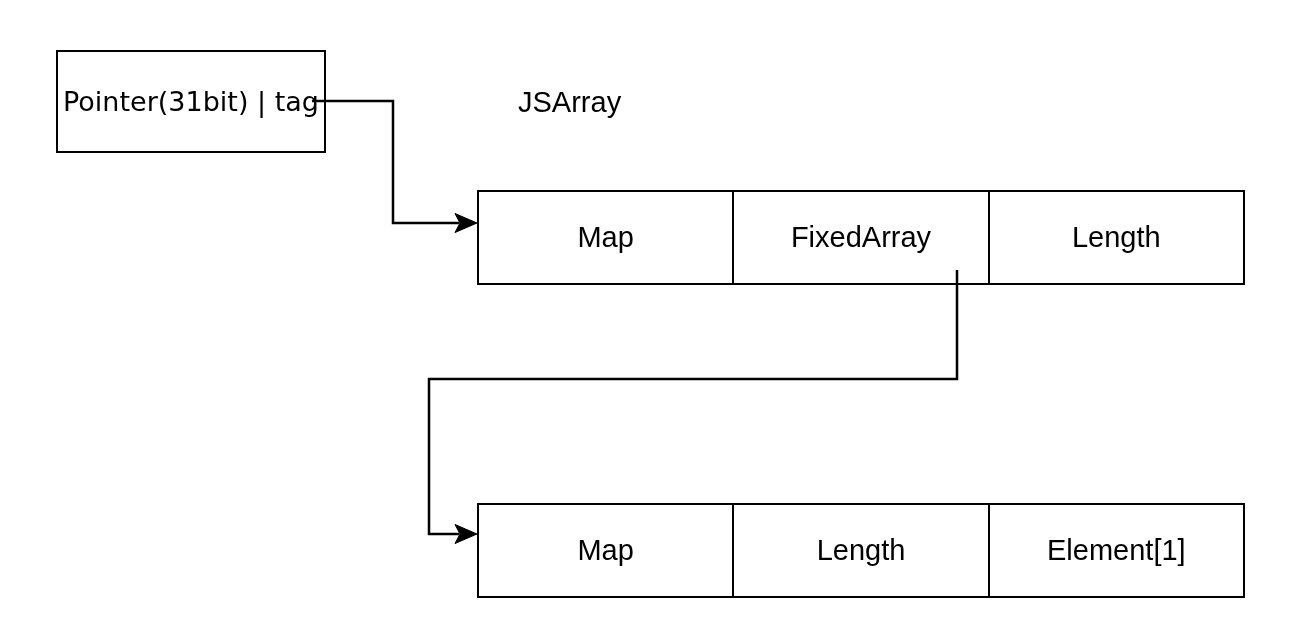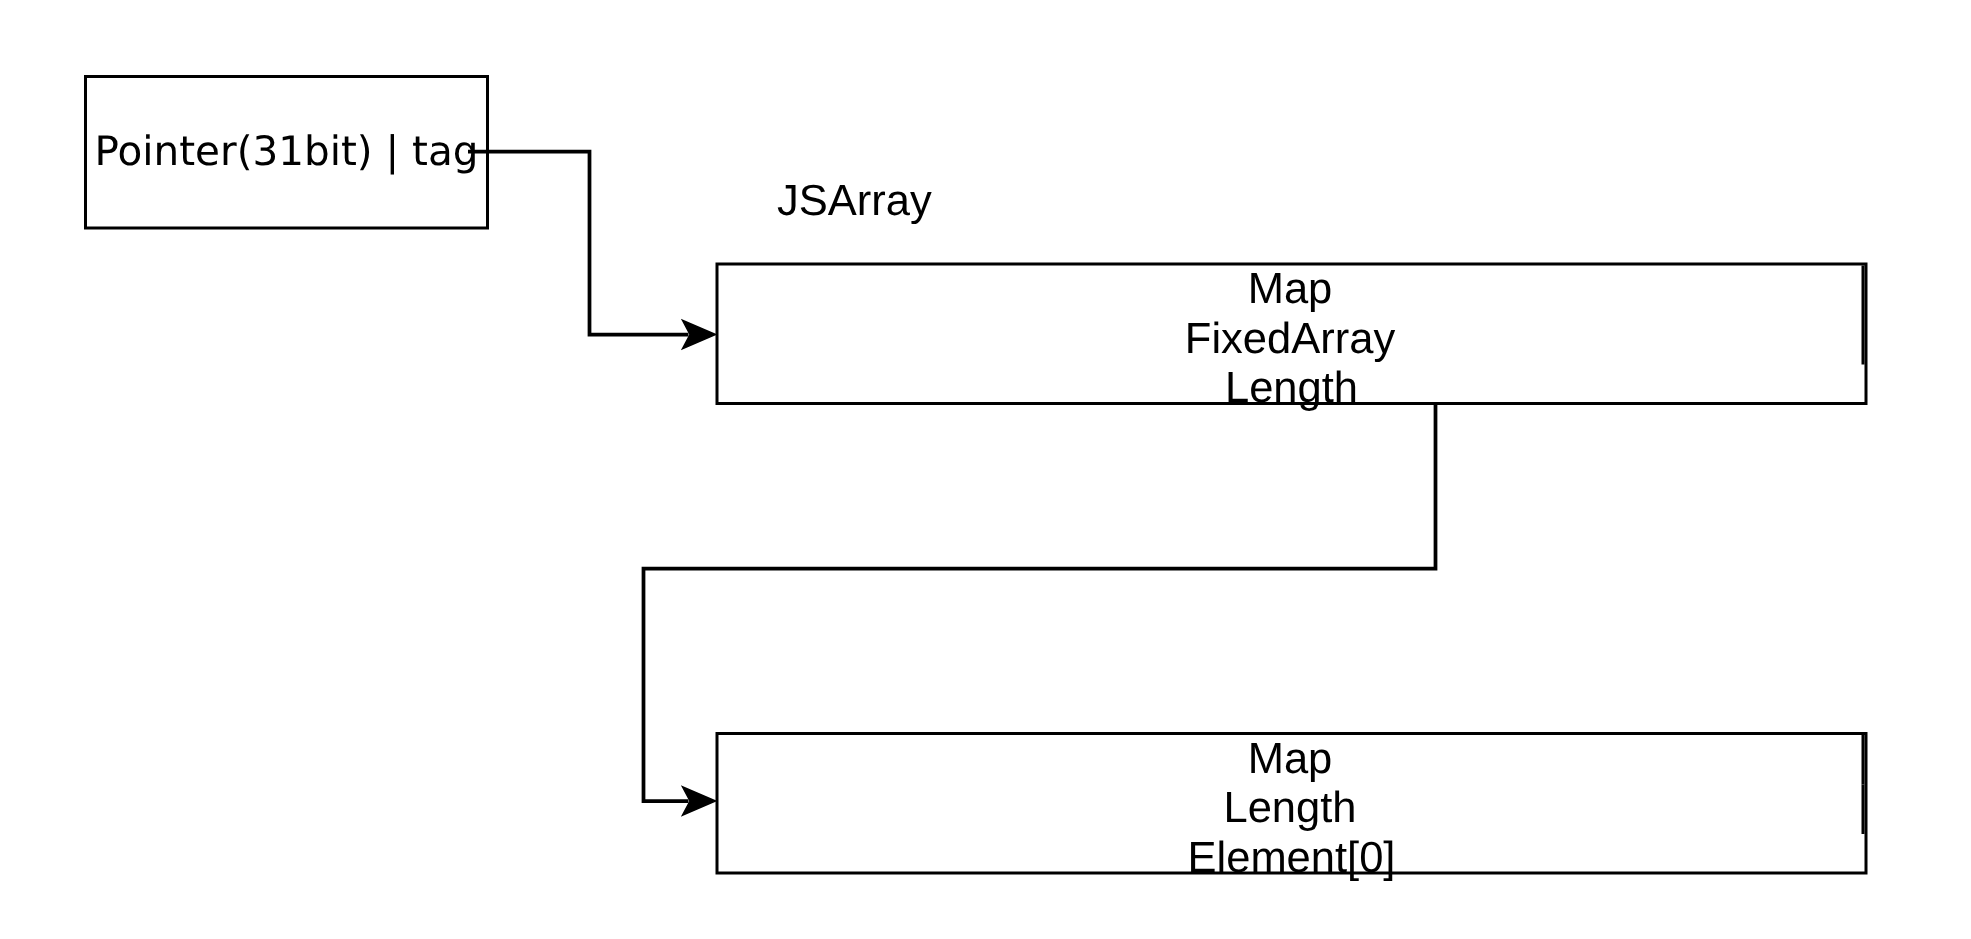--- a/index.html
+++ b/index.html
@@ -35,36 +35,36 @@
   }
   .struct-label {
     position: absolute;
     font-size: 29px;
     line-height: 29px;
     white-space: nowrap;
   }
   .jsarray-label {
     left: 518px;
     top: 88px;
-    margin-top: 32px;
   }
   .fixedarray-label {
     left: 487px;
     top: 426px;
   }
   .struct-table {
     position: absolute;
     left: 477px;
     width: 768px;
     height: 95px;
     border: 2px solid #000000;
     box-sizing: border-box;
     background: #ffffff;
     display: flex;
-    flex-direction: column;
+    flex-direction: row;
+    margin-top: 15px;
   }
   .jsarray-table { top: 175px; }
   .fixedarray-table { top: 488px; }
   .cell {
     flex: 1 1 0;
     display: flex;
     align-items: center;
     justify-content: center;
     border-right: 2px solid #000000;
     font-size: 29px;
@@ -104,21 +104,21 @@
   <div class="struct-table jsarray-table">
     <div class="cell">Map</div>
     <div class="cell">FixedArray</div>
     <div class="cell">Length</div>
   </div>
 
 
   <div class="struct-table fixedarray-table">
     <div class="cell">Map</div>
     <div class="cell">Length</div>
-    <div class="cell">Element[0]</div>
+    <div class="cell">Element[1]</div>
   </div>
 
   <svg class="connectors" viewBox="0 0 1314 626" xmlns="http://www.w3.org/2000/svg">
     <g>
       <polyline points="312,101 393,101 393,223 459,223"></polyline>
       <polygon points="477,223 455,213.5 460,223 455,232.5"></polygon>
     </g>
     <g>
       <polyline points="957,270 957,379 429,379 429,534 459,534"></polyline>
       <polygon points="477,534 455,524.5 460,534 455,543.5"></polygon>

